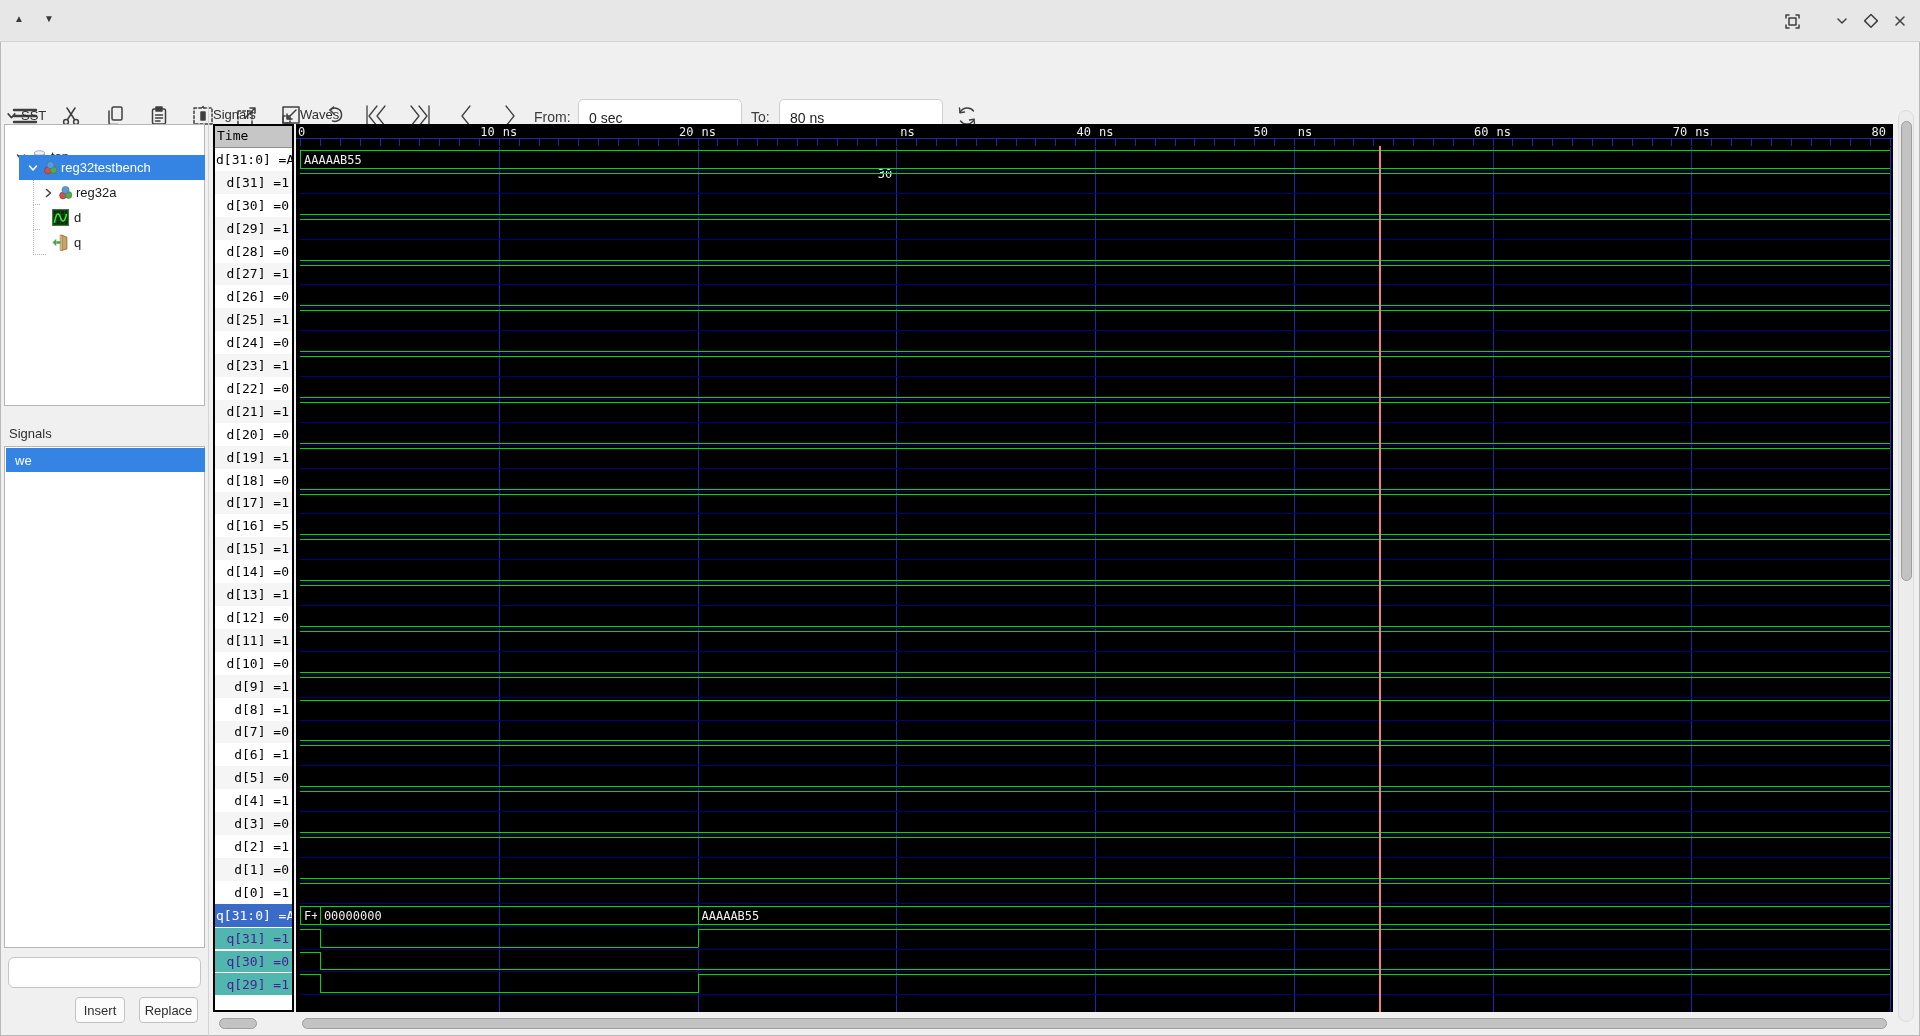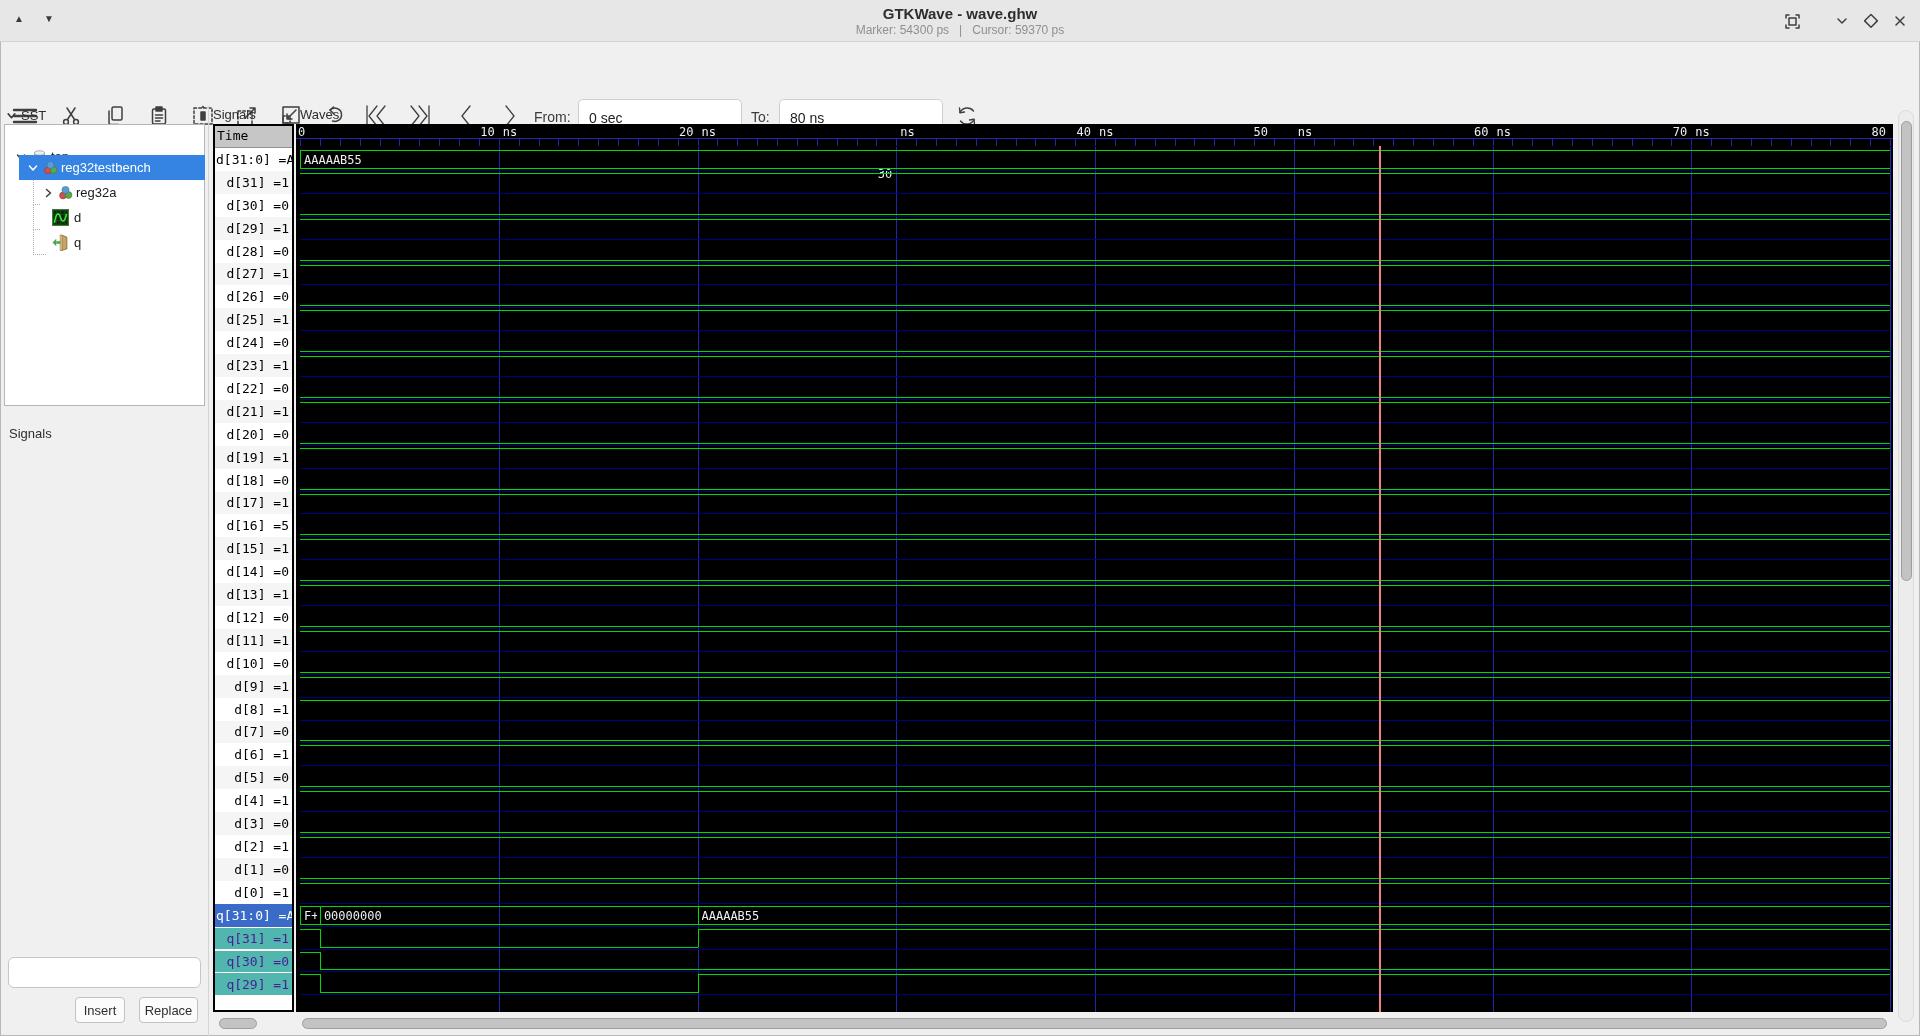--- a/index.html
+++ b/index.html
@@ -57,26 +57,20 @@
   .vsep{background:#d4d4d4;}
 </style>
 </head>
 <body>
 
 <div id="app">
 
   <div class="abs titlebar">
     <div class="abs tb-arrow" style="left:14px;">▲</div>
     <div class="abs tb-arrow" style="left:44px;">▼</div>
-    <div class="abs title-main">GTKWave - wave.ghw</div>
-    <div class="abs title-sub">
-      <span>Marker: 54300 ps</span>
-      &nbsp;&nbsp;<span>|</span>&nbsp;&nbsp;
-      <span>Cursor: 59370 ps</span>
-    </div>
     <div class="abs winbtn" style="left:1780px;">
       <svg class="ico" width="17" height="17" viewBox="0 0 17 17">
         <path d="M2 5 V2 H5 M12 2 H15 V5 M15 12 V15 H12 M5 15 H2 V12"></path>
         <rect x="5" y="5" width="7" height="7"></rect>
       </svg>
     </div>
     <div class="abs winbtn" style="left:1830px;">
       <svg class="ico" width="16" height="16" viewBox="0 0 16 16">
           <polyline points="4,6 8,10 12,6"></polyline>
         </svg>
@@ -249,20 +243,25 @@
         <polygon points="9,1 14,3 14,14 9,15.5" fill="#c8a468" stroke="#8a6a30" stroke-width="0.8"></polygon>
         <rect x="7.6" y="1" width="1.8" height="14.5" fill="#e6cfa0" stroke="#8a6a30" stroke-width="0.5"></rect>
         <rect x="4" y="6.8" width="4" height="2.4" fill="#4aa64a"></rect>
         <polygon points="4,4.5 4,11.5 0.5,8" fill="#4aa64a"></polygon>
       </svg>
       <span style="position:absolute;left:68px;">q</span>
     </div>
   </div>
 
   <div class="abs panel-label" style="left:9px;top:426px;">Signals</div>
+  <div class="abs listbox" style="left:4px;top:446px;width:201px;height:502px;">
+    <div class="abs we-row">
+      <span>we</span>
+    </div>
+  </div>
 
   <div class="abs searchbox" style="left:8px;top:957px;width:193px;height:31px;">
     <svg class="ico" width="15" height="15" viewBox="0 0 15 15">
         <circle cx="6.2" cy="6.2" r="4.2"></circle>
         <path d="M9.5 9.5 L13 13"></path>
       </svg>
     <input class="search-input" value="" style="">
   </div>
   <div class="abs btn" style="left:5px;top:1046px;width:58px;height:26px;align-items:center;">
       <span>Append</span>

